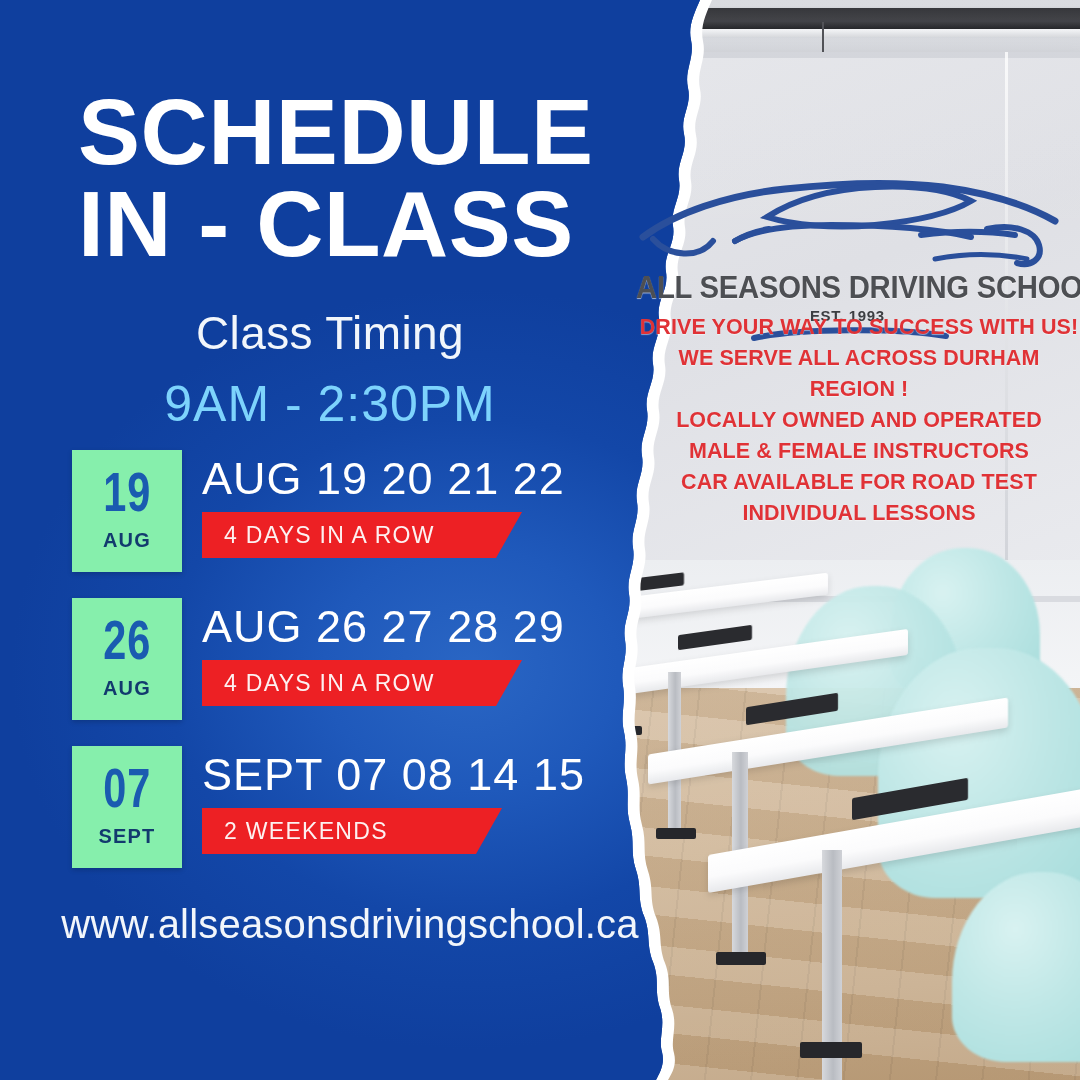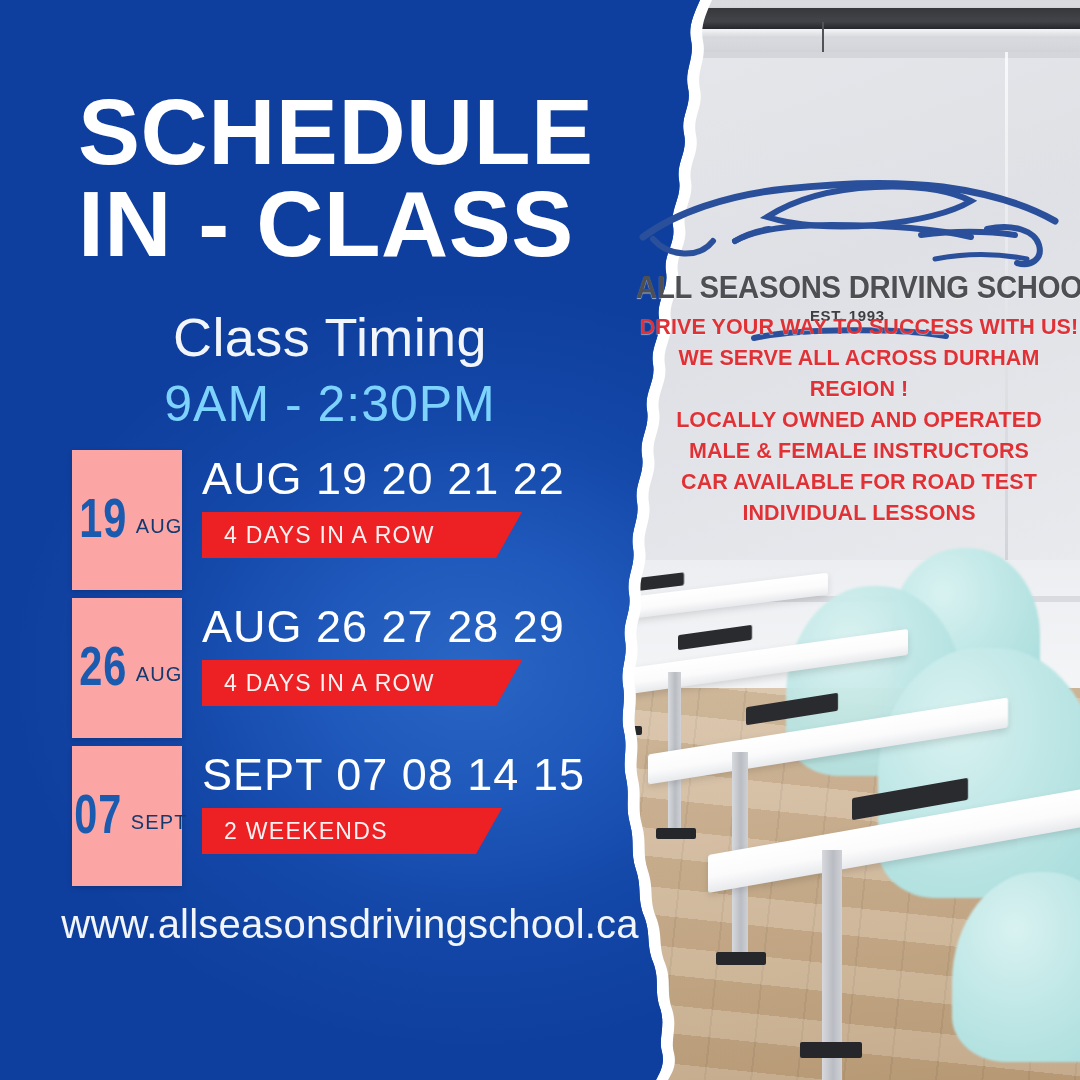--- a/index.html
+++ b/index.html
@@ -180,58 +180,58 @@
     color:#ffffff;
     font-weight:bold;
     font-size:93px;
     line-height:.99;
     letter-spacing:.5px;
   }
   .subtitle {
     position:absolute; left:0; top:306px; width:660px;
     text-align:center;
     color:#f2f6fb;
-    font-size:54px;
+    font-size:46px;
     font-weight:400;
     letter-spacing:.4px;
   }
   .timing {
     position:absolute; left:0; top:375px; width:660px;
     text-align:center;
     color:#7dd3fc;
     font-size:50px;
     font-weight:400;
     letter-spacing:1px;
   }
 
   
   .rows { position:absolute; left:72px; top:450px; width:600px; }
   .row { position:relative; height:110px; margin-bottom:38px; }
 
   .daycard {
     position:absolute; left:0; top:0;
-    width:110px; height:140px;
-    background:#fca5a5;
-    display:flex; flex-direction:row;
+    width:110px; height:122px;
+    background:#86efac;
+    display:flex; flex-direction:column;
     align-items:center; justify-content:center;
     box-shadow:0 2px 5px rgba(0,0,0,.18);
   }
   .daycard .dnum {
     color:#1a5bb0;
     font-weight:bold;
     font-size:56px;
     line-height:.92;
     transform:scaleX(.74);
     letter-spacing:1px;
     margin-top:-4px;
   }
   .daycard .dmon {
     color:#123a6e;
     font-size:20px;
-    font-weight:400;
+    font-weight:700;
     letter-spacing:1.2px;
     margin-top:12px;
   }
 
   .rowmain {
     position:absolute; left:130px; top:0; right:0; height:110px;
   }
   .rowdates {
     color:#ffffff;
     font-size:45px;

